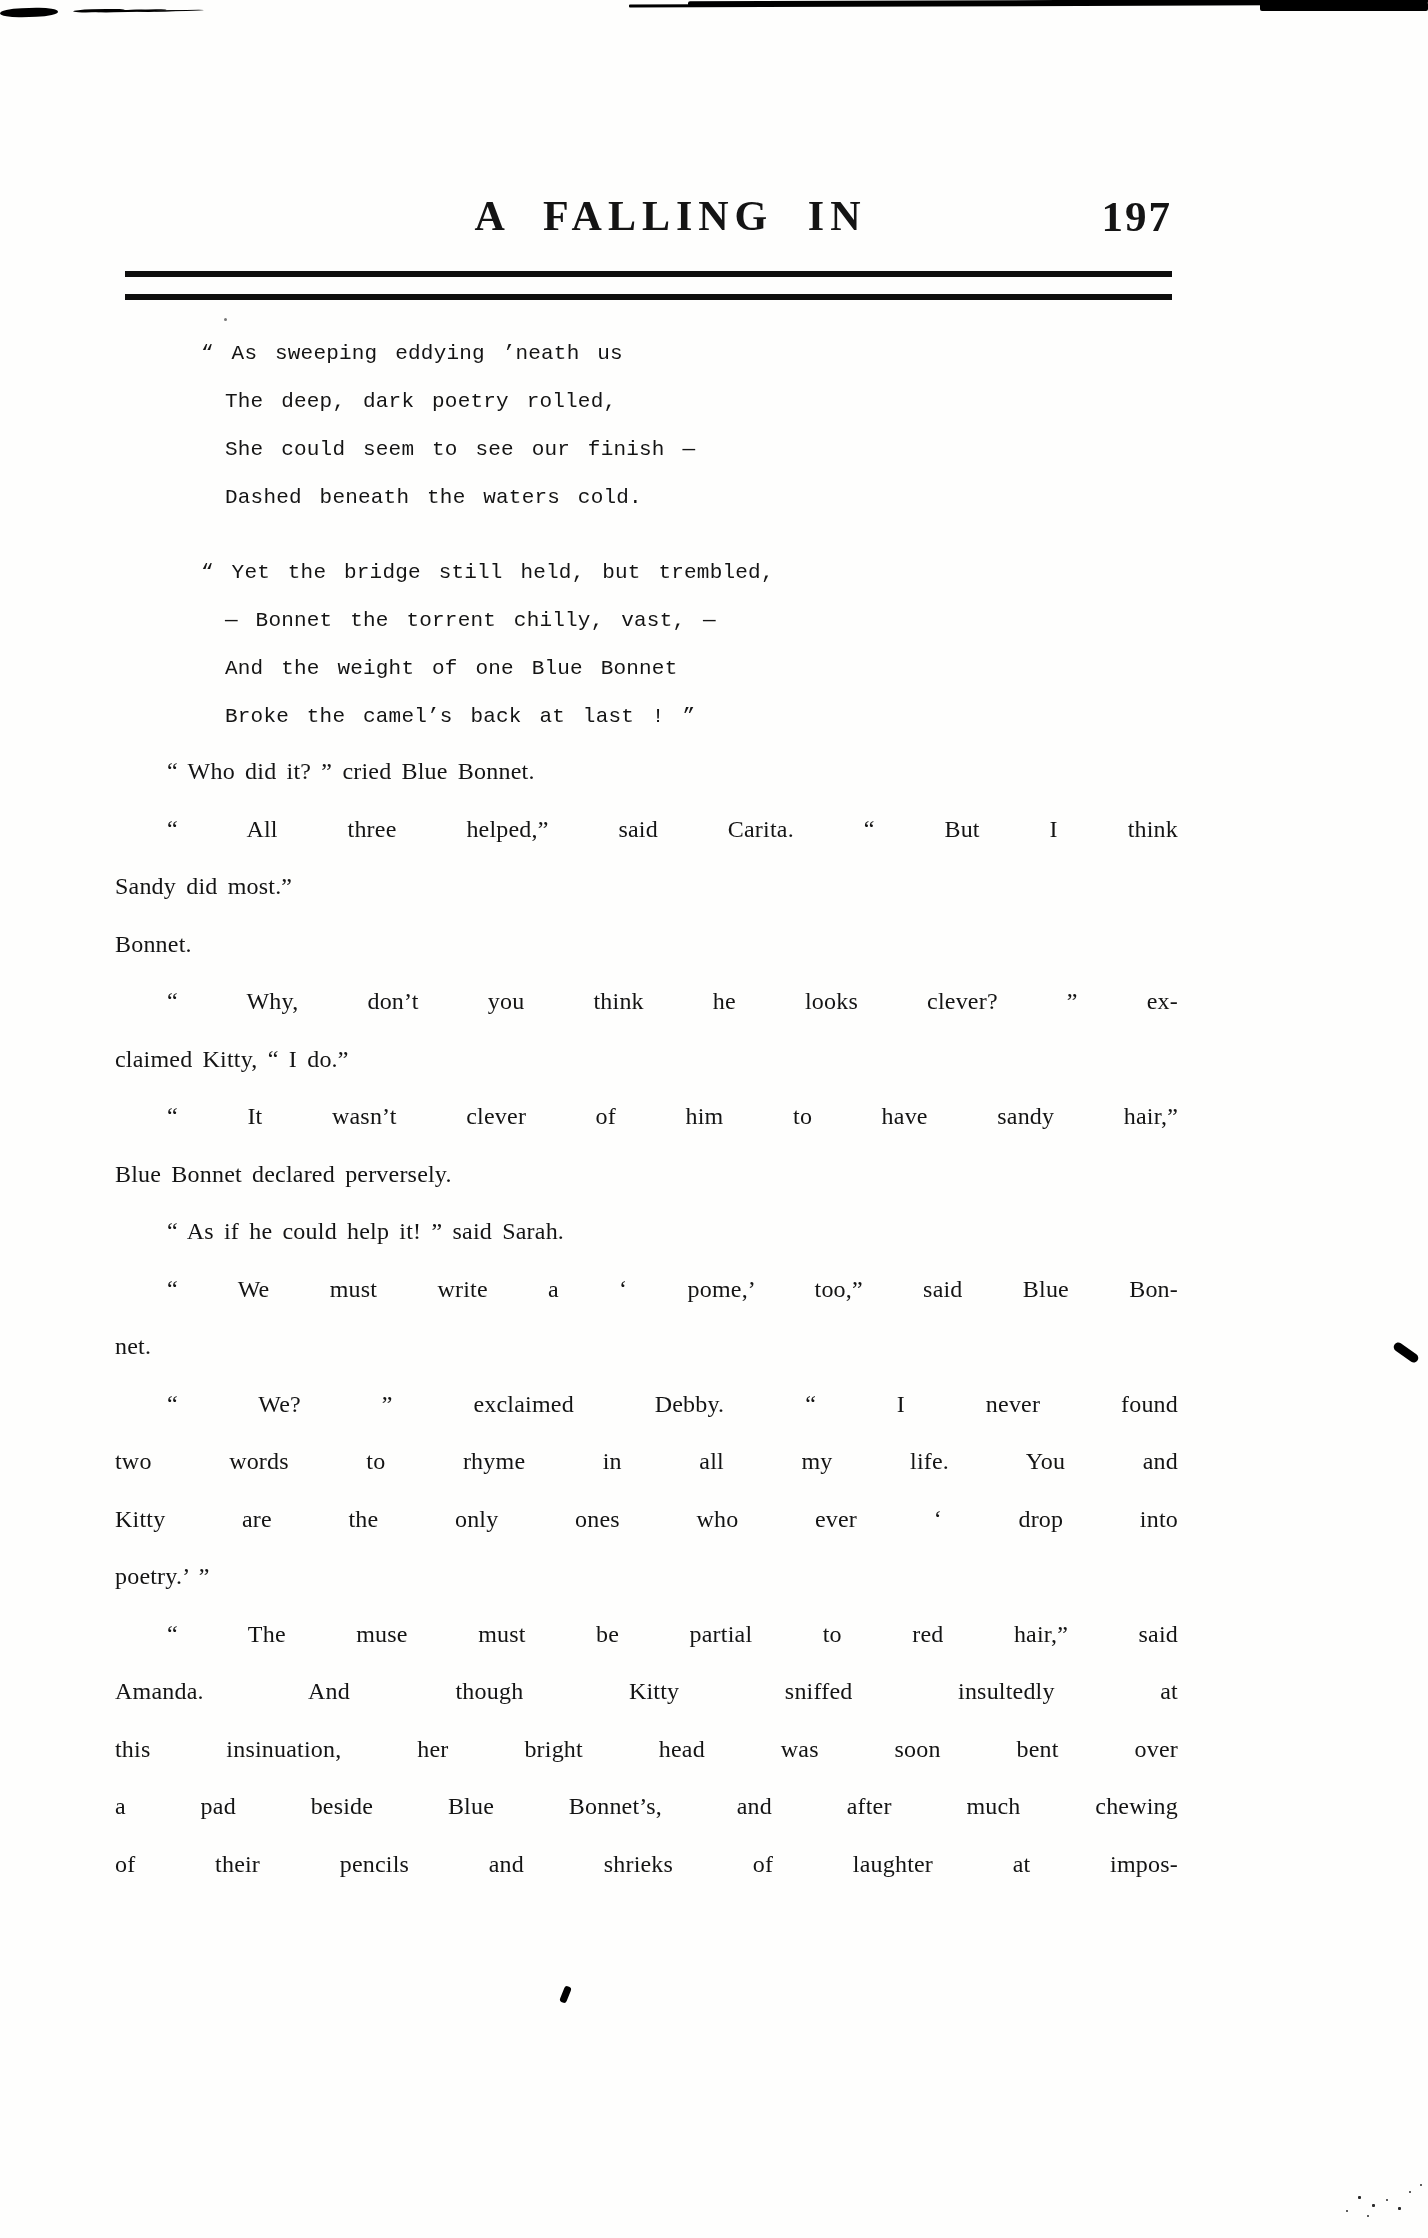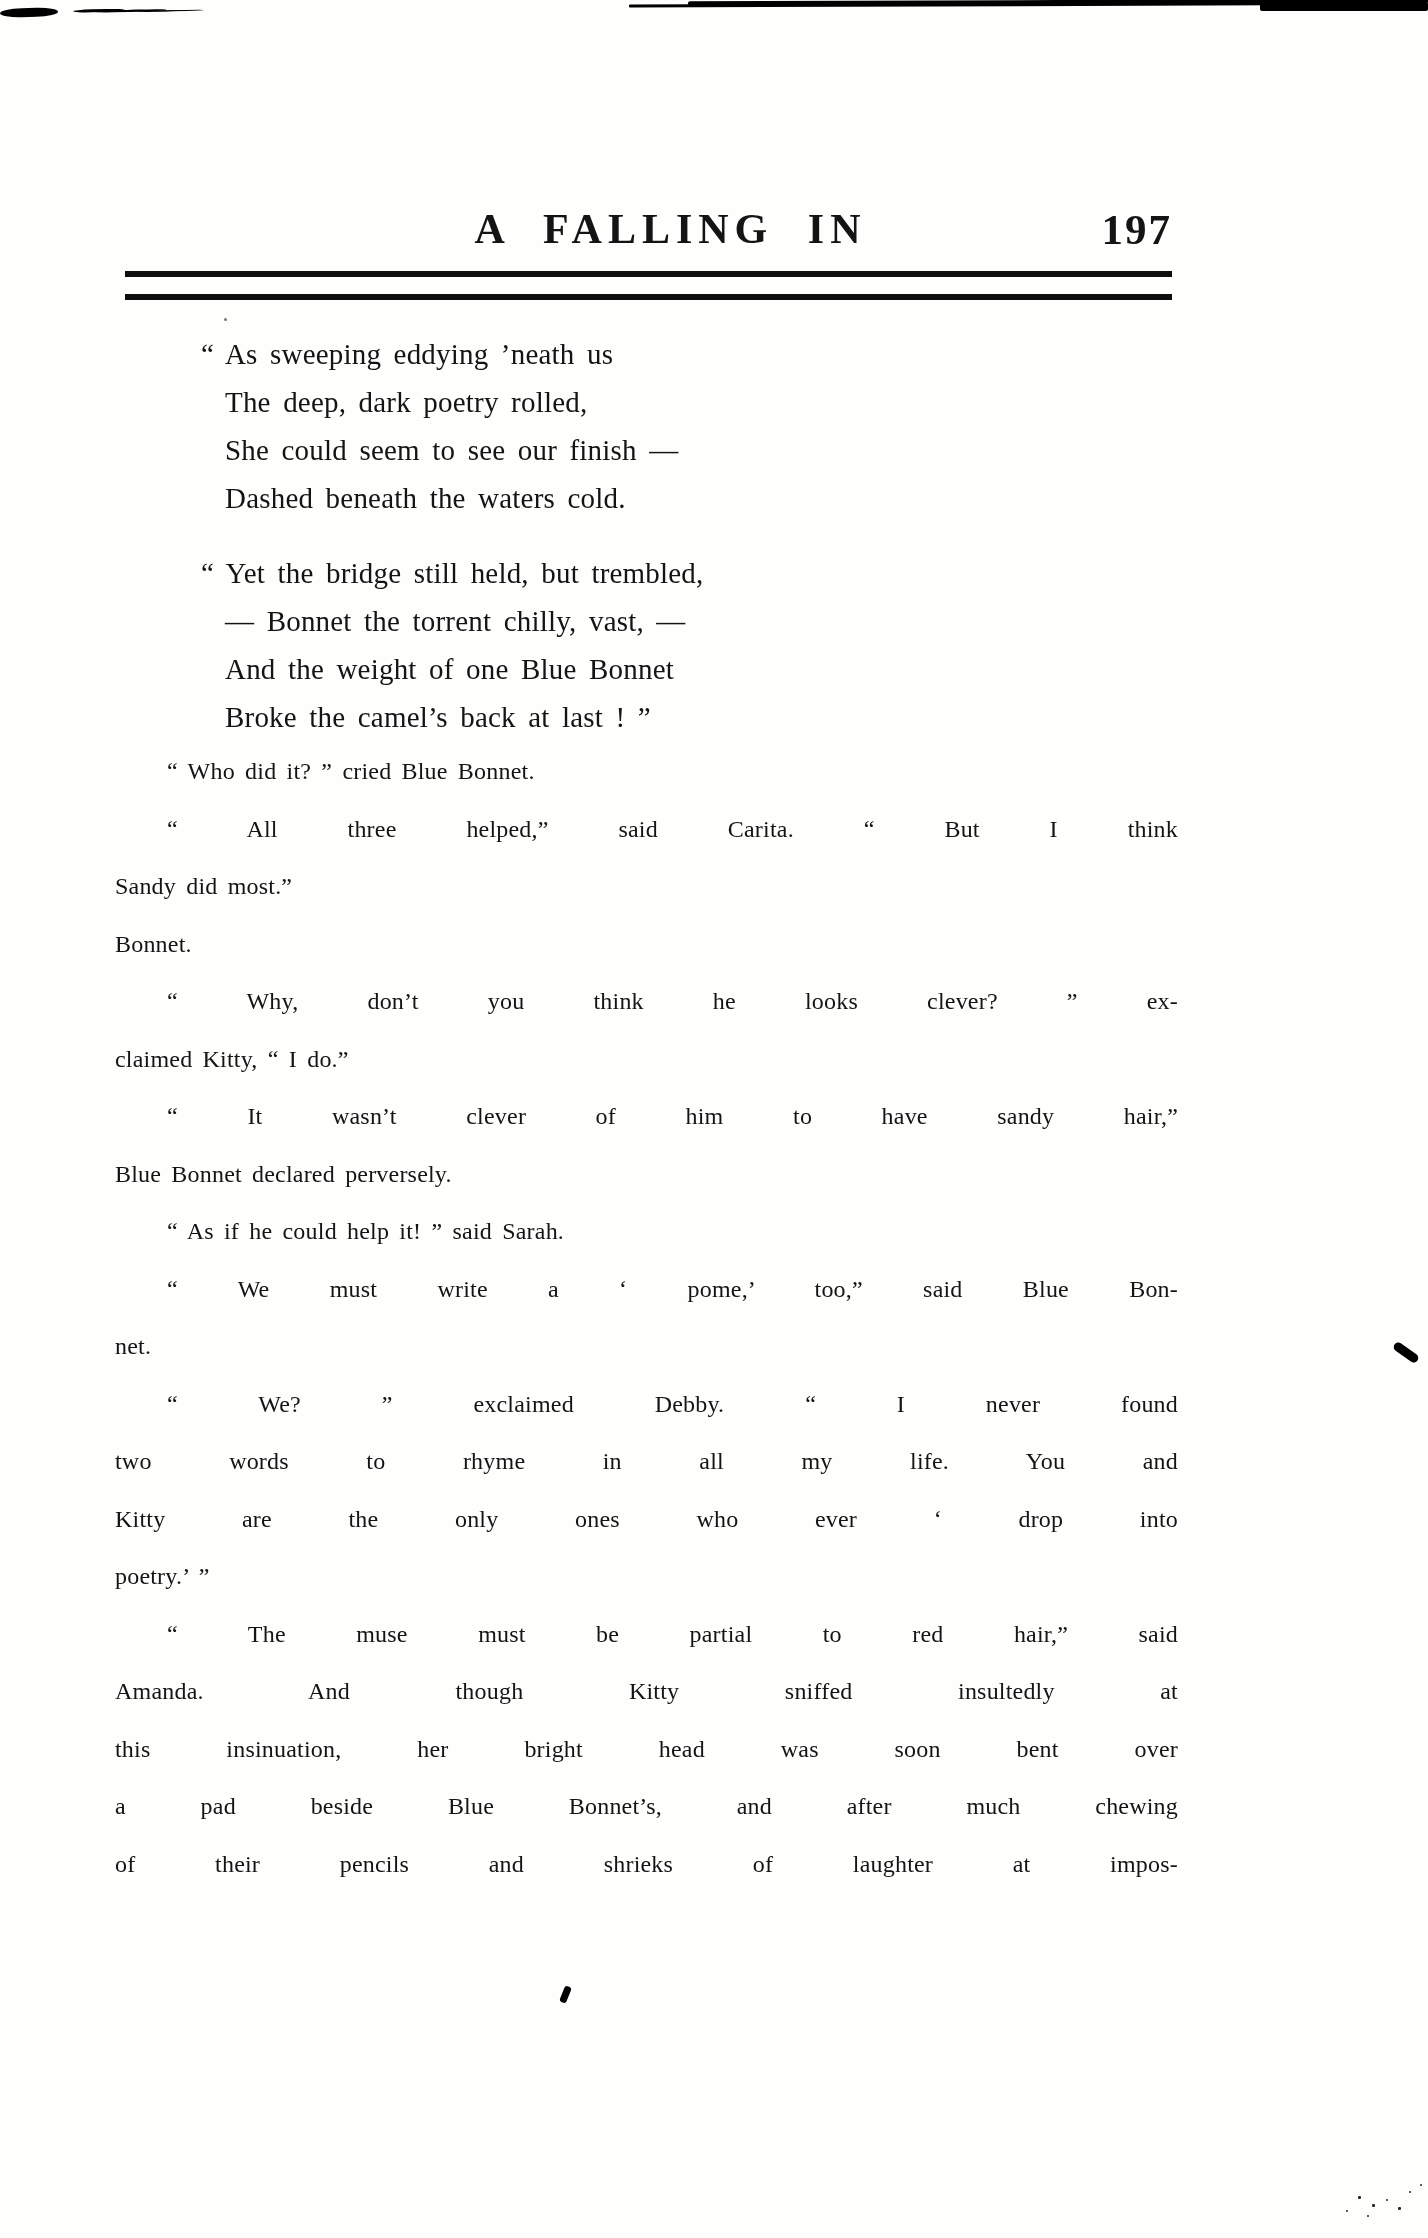--- a/index.html
+++ b/index.html
@@ -4,37 +4,37 @@
 <style>
   html,body { margin:0; padding:0; background:#ffffff; }
   .page {
     position:relative; width:1428px; height:2238px;
     background:#fefefdl; background-color:#fefefd;
     font-family:"Liberation Serif", serif; color:#141414;
     overflow:hidden;
   }
 
   
-  .hdr { position:absolute; top:192px; left:125px; width:1047px; height:58px;margin-top:13px; }
+  .hdr { position:absolute; top:192px; left:125px; width:1047px; height:58px; }
   .hdr-title {
     position:absolute; left:50%; transform:translateX(-50%); margin-left:22px; top:0;
     font-size:42px; font-weight:bold; letter-spacing:6px; word-spacing:18px;
     white-space:nowrap;
   }
   .hdr-page {
     position:absolute; right:0; top:0;
     font-size:43px; font-weight:bold; letter-spacing:2px;
   }
   .hdr-rule {
     position:absolute; left:125px; top:271px; width:1047px; height:17px;
     border-top:6px solid #0e0e0e; border-bottom:6px solid #0e0e0e;
   }
 
   
-  .verse { position:absolute; left:201px; top:330px; font-size:29px; line-height:48px; word-spacing:5px; letter-spacing:0.2px; }
+  .verse { position:absolute; left:201px; top:330px; font-size:21px; line-height:48px; word-spacing:5px; letter-spacing:0.2px;font-family:Liberation Mono, monospace; }
   .stanza + .stanza { margin-top:27px; }
   .vline { padding-left:24px; white-space:nowrap; }
   .vline.vfirst { padding-left:0; }
 
   
   .prose { position:absolute; left:115px; top:743px; width:1063px; font-size:24px; word-spacing:4px; letter-spacing:0.2px; }
   .pline { height:57.5px; line-height:57.5px; overflow:visible; white-space:nowrap; }
   .pline.first { text-indent:52px; }
   .pline.just { white-space:normal; text-align:justify; text-align-last:justify; }
 

